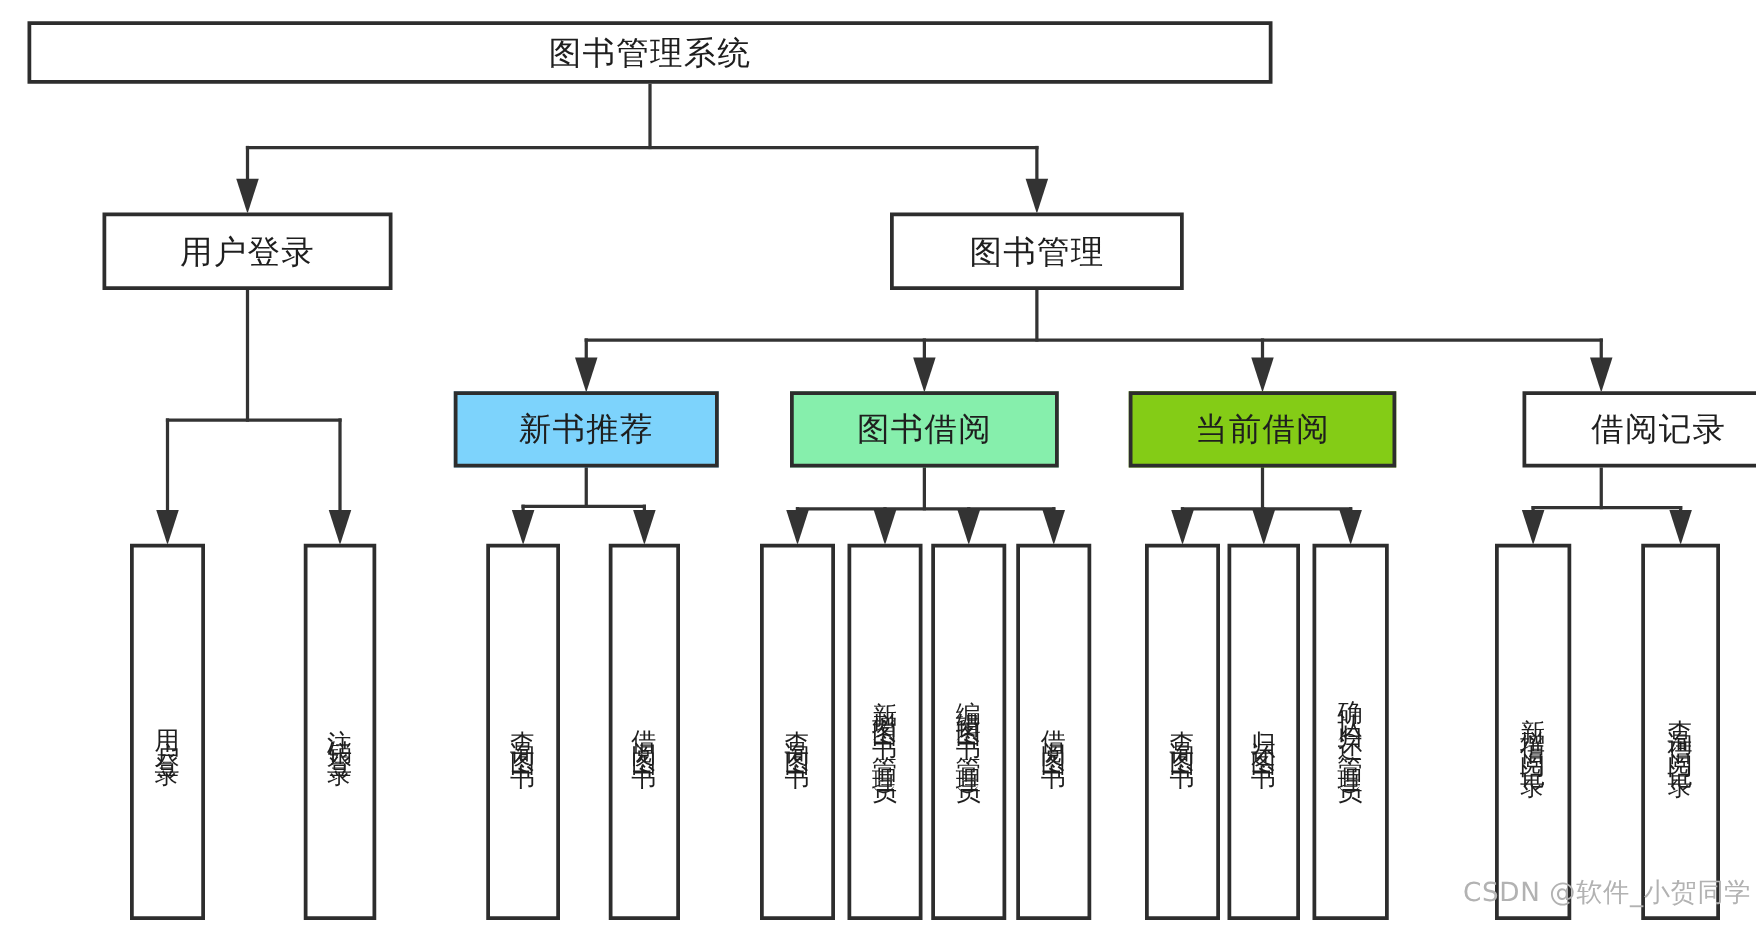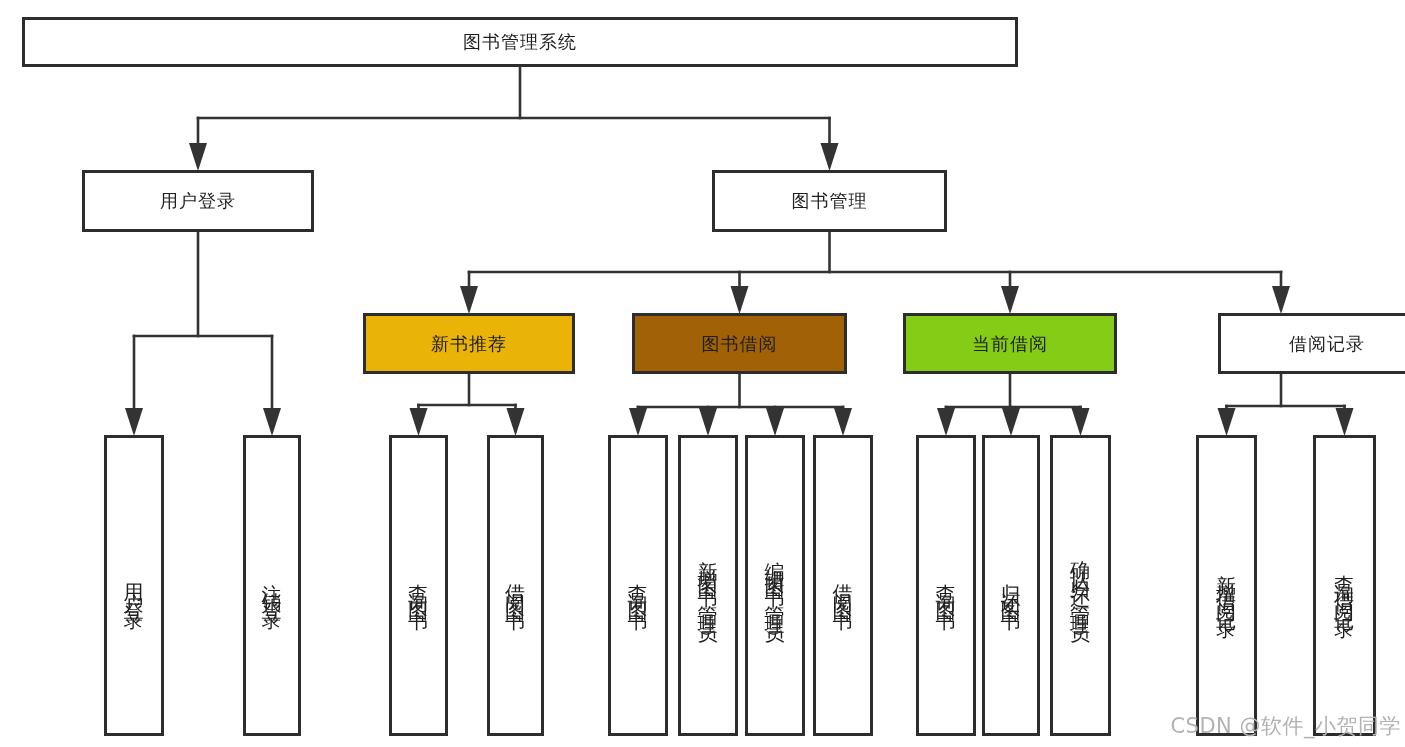--- a/index.html
+++ b/index.html
@@ -34,37 +34,37 @@
   .node {
     position: absolute;
     box-sizing: border-box;
     background: #ffffff;
     border: 3px solid #2d2d2d;
     display: flex;
     align-items: center;
     justify-content: center;
   }
   .node.horizontal .node-label {
-    font-size: 18px;
+    font-size: 26px;
     color: #1e1e1e;
     letter-spacing: 1px;
     white-space: nowrap;
   }
   .node.vertical .node-label {
     writing-mode: vertical-rl;
     text-orientation: mixed;
     font-size: 20px;
     letter-spacing: 9px;
     line-height: 1;
     color: #1e1e1e;
   }
   .watermark {
     position: absolute;
     right: 4px;
-    bottom: 7px;
+    bottom: 19px;
     z-index: 5;
     font-size: 21px;
     color: #b2b2b2;
     letter-spacing: 0.5px;
     white-space: nowrap;
     text-align: center;
   }
 </style>
 </head>
 <body>
@@ -127,24 +127,24 @@
   <div id="nodes-layer">
       <div class="node horizontal" style="left: 22px; top: 17px; width: 996px; height: 50px; border-color: rgb(45, 45, 45); background: rgb(255, 255, 255);">
         <span class="node-label" style="color: rgb(30, 30, 30);">图书管理系统</span>
       </div>
       <div class="node horizontal" style="left: 82px; top: 170px; width: 232px; height: 62px; border-color: rgb(45, 45, 45); background: rgb(255, 255, 255);">
         <span class="node-label" style="color: rgb(30, 30, 30);">用户登录</span>
       </div>
       <div class="node horizontal" style="left: 712px; top: 170px; width: 235px; height: 62px; border-color: rgb(45, 45, 45); background: rgb(255, 255, 255);">
         <span class="node-label" style="color: rgb(30, 30, 30);">图书管理</span>
       </div>
-      <div class="node horizontal" style="left: 363px; top: 313px; width: 212px; height: 61px; border-color: rgb(45, 45, 45); background: #eab308;">
+      <div class="node horizontal" style="left: 363px; top: 313px; width: 212px; height: 61px; border-color: rgb(45, 45, 45); background: #7dd3fc;">
         <span class="node-label" style="color: rgb(30, 30, 30);">新书推荐</span>
       </div>
-      <div class="node horizontal" style="left: 632px; top: 313px; width: 215px; height: 61px; border-color: rgb(45, 45, 45); background: #a16207;">
+      <div class="node horizontal" style="left: 632px; top: 313px; width: 215px; height: 61px; border-color: rgb(45, 45, 45); background: #86efac;">
         <span class="node-label" style="color: rgb(30, 30, 30);">图书借阅</span>
       </div>
       <div class="node horizontal" style="left: 903px; top: 313px; width: 214px; height: 61px; border-color: rgb(45, 45, 45); background: #84cc16;">
         <span class="node-label" style="color: rgb(30, 30, 30);">当前借阅</span>
       </div>
       <div class="node horizontal" style="left: 1172px; top: 313px; width: 218px; height: 61px; border-color: rgb(45, 45, 45); background: rgb(255, 255, 255); margin-left: 46px;">
         <span class="node-label" style="color: rgb(30, 30, 30);">借阅记录</span>
       </div>
       <div class="node vertical" style="left: 104px; top: 435px; width: 60px; height: 301px; border-color: rgb(45, 45, 45); background: rgb(255, 255, 255);">
         <span class="node-label" style="color: rgb(30, 30, 30);">用户登录</span>

